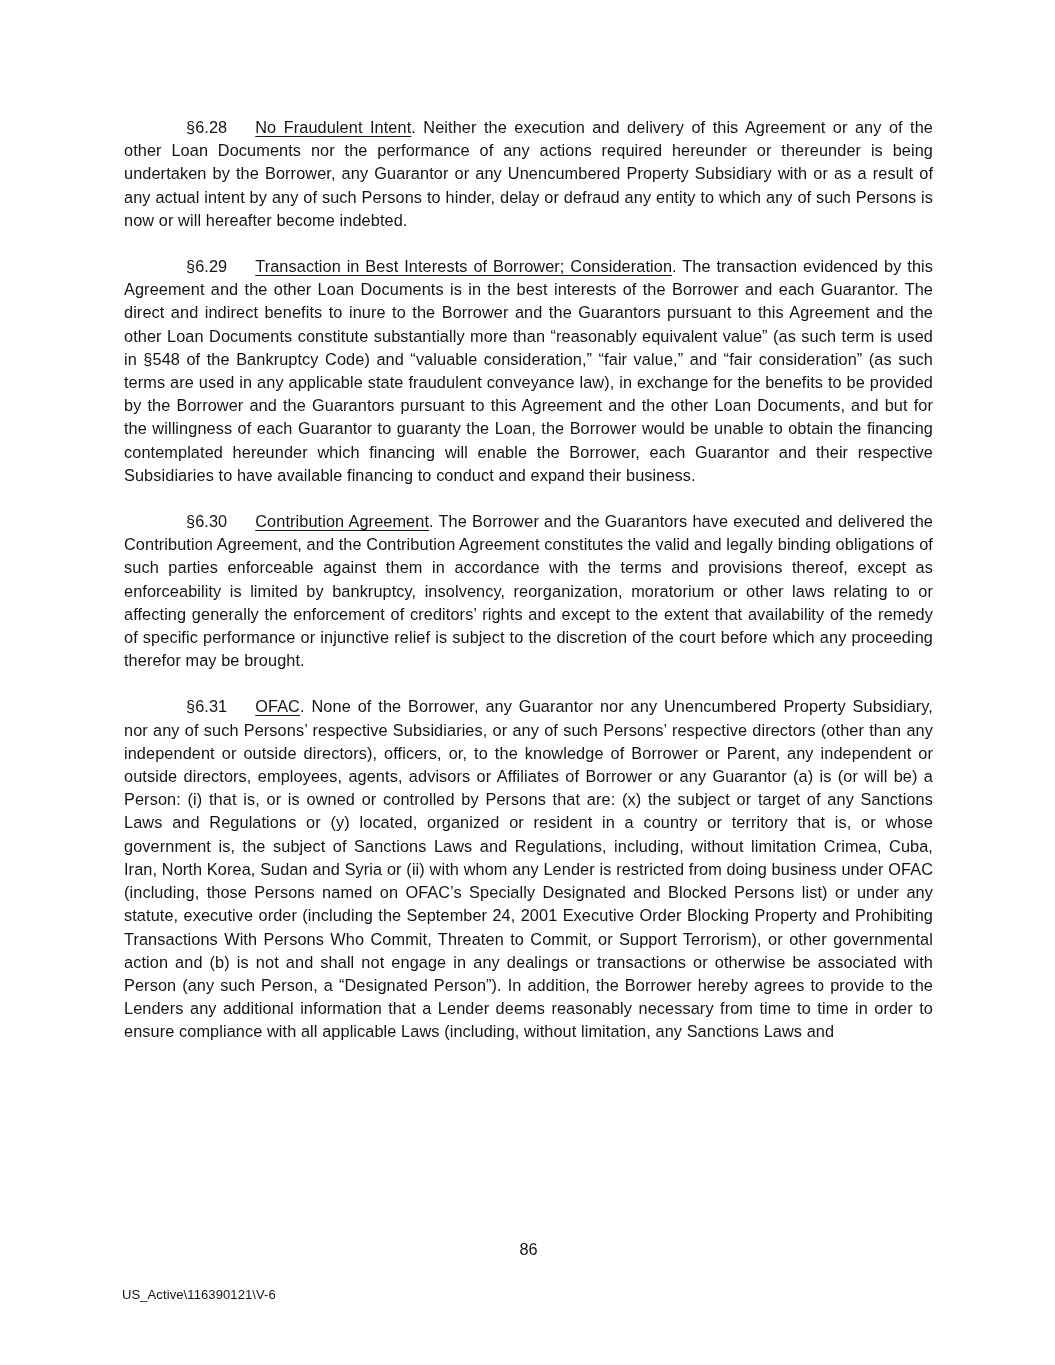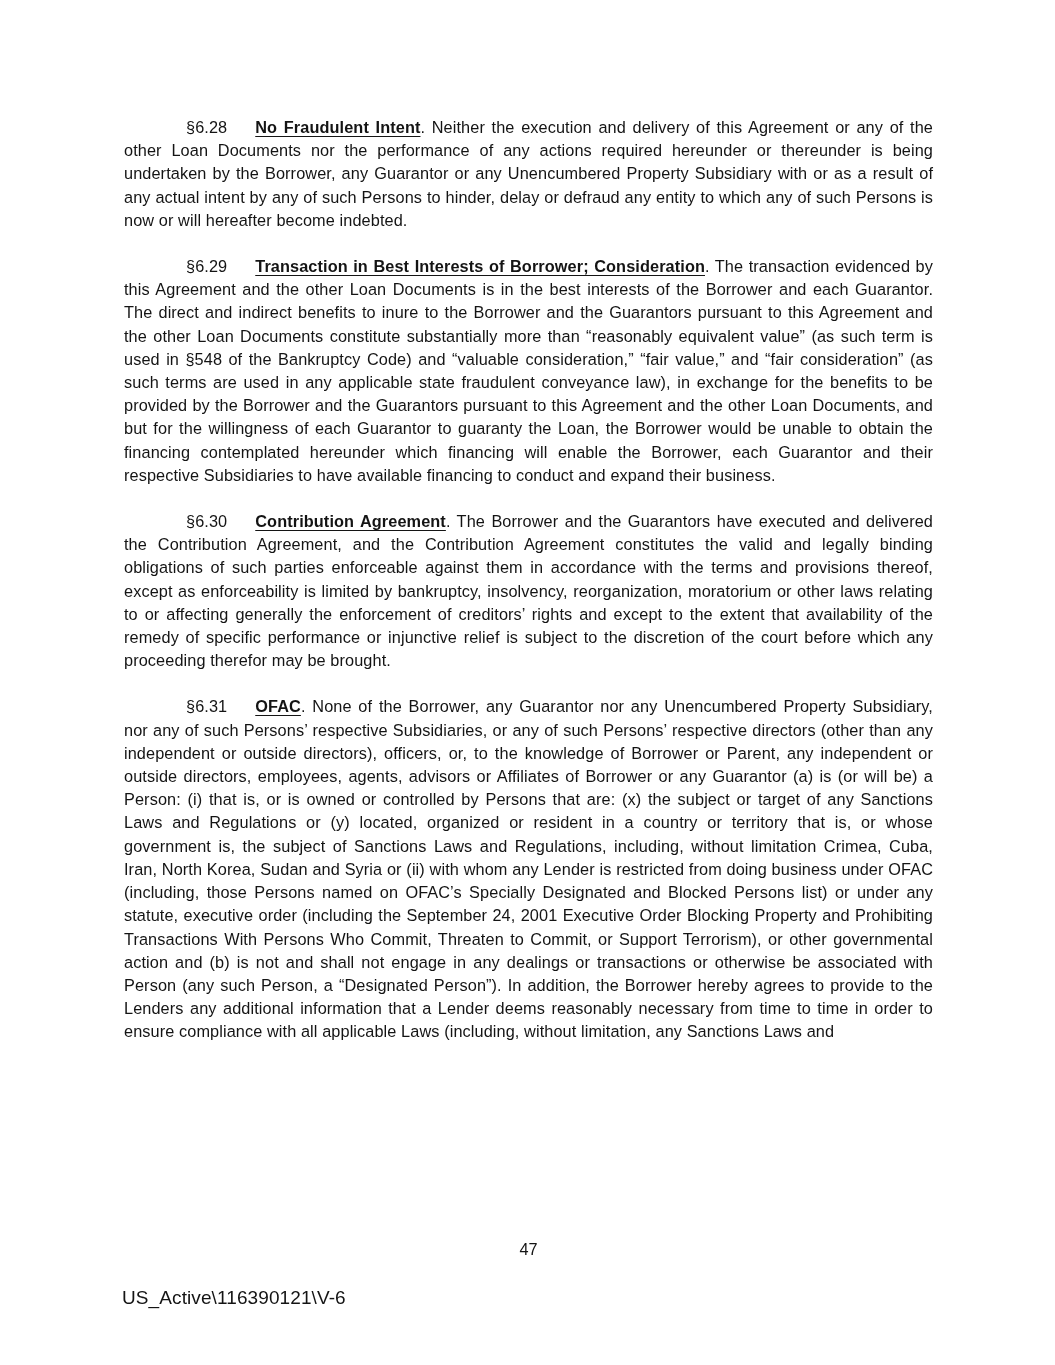--- a/index.html
+++ b/index.html
@@ -23,50 +23,49 @@
     text-align: justify;
     font-size: 16.3px;
     line-height: 23.2px;
     letter-spacing: 0.1px;
   }
   .para.section { text-indent: 62px; }
   .secnum { margin-right: 28px; }
   .heading {
     text-decoration: underline;
     text-underline-offset: 2.5px;
-    font-weight: bold;
   }
   .pagenum {
     position: absolute;
     left: 124px;
     top: 1240px;
     width: 809px;
     text-align: center;
     font-size: 16.3px;
   }
   .footer {
     position: absolute;
     left: 122px;
     top: 1287px;
-    font-size: 19px;
+    font-size: 13px;
     letter-spacing: 0.1px;
   }
 </style>
 </head>
 <body>
 
 <div class="page">
   <div class="content">
 
 
     <p class="para section"><span class="secnum">§6.28</span><span class="heading">No Fraudulent Intent</span><span>.  Neither the execution and delivery of this Agreement or any of the other Loan Documents nor the performance of any actions required hereunder or thereunder is being undertaken by the Borrower, any Guarantor or any Unencumbered Property Subsidiary with or as a result of any actual intent by any of such Persons to hinder, delay or defraud any entity to which any of such Persons is now or will hereafter become indebted.</span></p>
 
     <p class="para section"><span class="secnum">§6.29</span><span class="heading">Transaction in Best Interests of Borrower; Consideration</span><span>.  The transaction evidenced by this Agreement and the other Loan Documents is in the best interests of the Borrower and each Guarantor.  The direct and indirect benefits to inure to the Borrower and the Guarantors pursuant to this Agreement and the other Loan Documents constitute substantially more than “reasonably equivalent value” (as such term is used in §548 of the Bankruptcy Code) and “valuable consideration,” “fair value,” and “fair consideration” (as such terms are used in any applicable state fraudulent conveyance law), in exchange for the benefits to be provided by the Borrower and the Guarantors pursuant to this Agreement and the other Loan Documents, and but for the willingness of each Guarantor to guaranty the Loan, the Borrower would be unable to obtain the financing contemplated hereunder which financing will enable the Borrower, each Guarantor and their respective Subsidiaries to have available financing to conduct and expand their business.</span></p>
 
     <p class="para section"><span class="secnum">§6.30</span><span class="heading">Contribution Agreement</span><span>.  The Borrower and the Guarantors have executed and delivered the Contribution Agreement, and the Contribution Agreement constitutes the valid and legally binding obligations of such parties enforceable against them in accordance with the terms and provisions thereof, except as enforceability is limited by bankruptcy, insolvency, reorganization, moratorium or other laws relating to or affecting generally the enforcement of creditors’ rights and except to the extent that availability of the remedy of specific performance or injunctive relief is subject to the discretion of the court before which any proceeding therefor may be brought.</span></p>
 
     <p class="para section"><span class="secnum">§6.31</span><span class="heading">OFAC</span><span>.  None of the Borrower, any Guarantor nor any Unencumbered Property Subsidiary, nor any of such Persons’ respective Subsidiaries, or any of such Persons’ respective directors (other than any independent or outside directors), officers, or, to the knowledge of Borrower or Parent, any independent or outside directors, employees, agents, advisors or Affiliates of Borrower or any Guarantor (a) is (or will be) a Person: (i) that is, or is owned or controlled by Persons that are:  (x) the subject or target of any Sanctions Laws and Regulations or (y) located, organized or resident in a country or territory that is, or whose government is, the subject of Sanctions Laws and Regulations, including, without limitation Crimea, Cuba, Iran, North Korea, Sudan and Syria or (ii) with whom any Lender is restricted from doing business under OFAC (including, those Persons named on OFAC’s Specially Designated and Blocked Persons list) or under any statute, executive order (including the September 24, 2001 Executive Order Blocking Property and Prohibiting Transactions With Persons Who Commit, Threaten to Commit, or Support Terrorism), or other governmental action and (b) is not and shall not engage in any dealings or transactions or otherwise be associated with Person (any such Person, a “Designated Person”).  In addition, the Borrower hereby agrees to provide to the Lenders any additional information that a Lender deems reasonably necessary from time to time in order to ensure compliance with all applicable Laws (including, without limitation, any Sanctions Laws and</span></p>
 
   </div>
 
-  <div class="pagenum">47</div>
+  <div class="pagenum">86</div>
   <div class="footer">US_Active\116390121\V-6</div>
 </div>
 
 </body></html>

